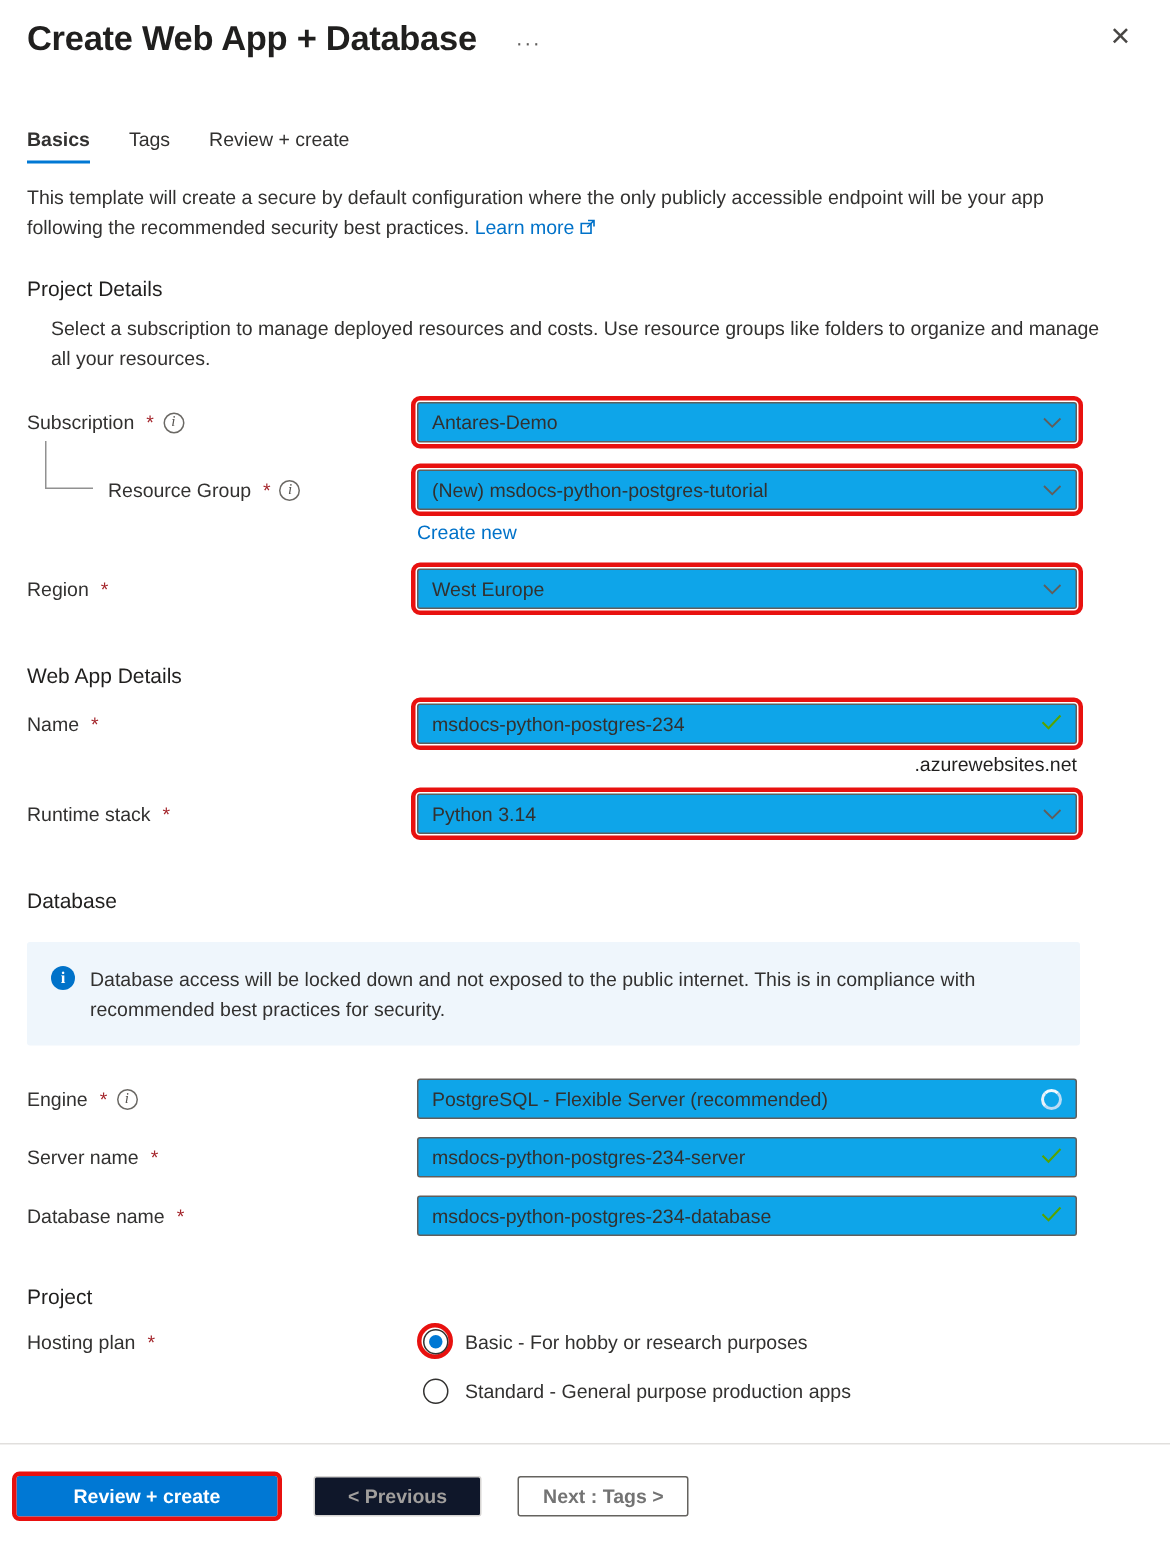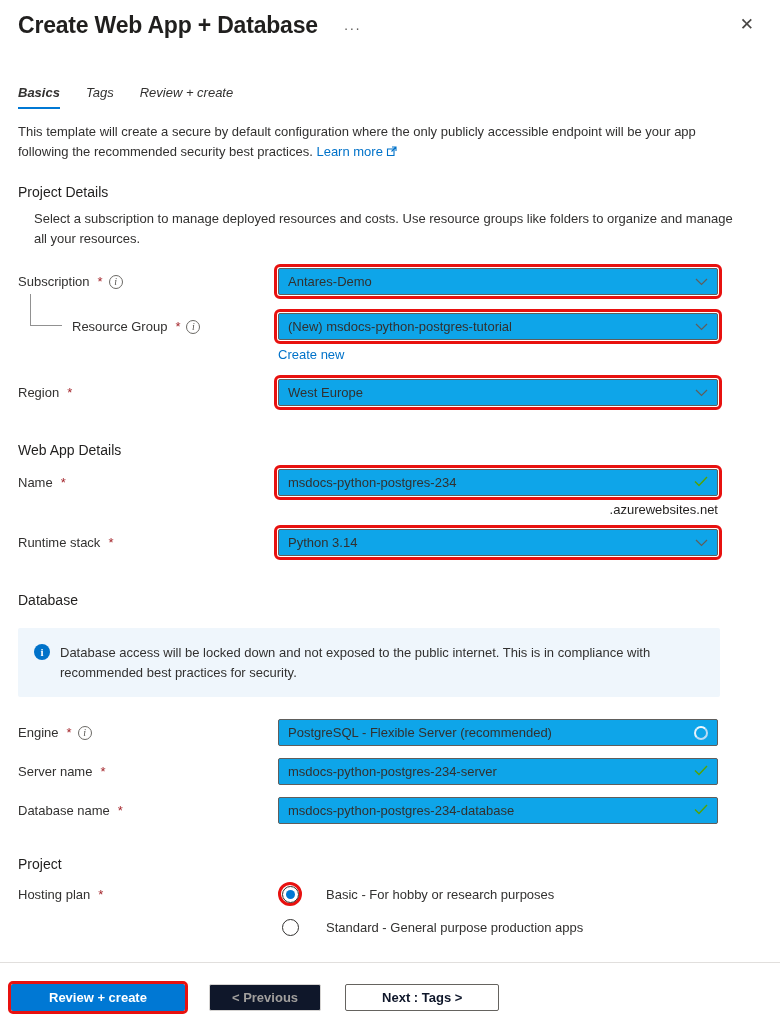--- a/index.html
+++ b/index.html
@@ -14,21 +14,21 @@
   }
   .page { position: relative; height: 100%; }
 
   
   .hdr { display: flex; align-items: flex-start; padding: 12px 20px 0 18px; }
   .hdr-title { font-size: 23px; font-weight: 700; color: #201f1e; letter-spacing: -0.2px; }
   .hdr-ellipsis { color: #605e5c; font-size: 14px; margin: 8px 0 0 26px; letter-spacing: 1px; cursor: pointer; }
   .hdr-close { margin-left: auto; color: #484644; font-size: 17px; line-height: 17px; padding: 4px 6px; cursor: pointer; font-weight: 400; }
 
   
-  .tabs { display: flex; gap: 26px; padding: 0 18px; margin-top: 46px; font-style: italic; }
+  .tabs { display: flex; gap: 26px; padding: 0 18px; margin-top: 46px; }
   .tab { padding-bottom: 7px; color: #323130; cursor: pointer; }
   .tab.active { font-weight: 700; border-bottom: 2px solid #0078d4; }
 
   
   .intro { padding: 13px 40px 0 18px; line-height: 1.5; }
   .link { color: #0072c9; text-decoration: none; cursor: pointer; }
   .ext-ico { display: inline-block; vertical-align: -1px; margin-left: 3px; }
 
   .section-h { font-weight: 400; font-size: 14px; color: #201f1e; padding: 0 18px; }
   .section-desc { padding: 9px 40px 0 34px; line-height: 1.5; }
@@ -71,41 +71,41 @@
     padding: 15px 24px 15px 16px; line-height: 1.5; border-radius: 2px;
   }
   .banner-ico {
     width: 16px; height: 16px; flex: none; margin-top: 1px; background: #0072c9; color: #fff; border-radius: 50%;
     font-size: 11px; font-weight: 700; font-family: "Liberation Serif", serif;
     display: flex; align-items: center; justify-content: center;
   }
 
   
   .radio-group { display: flex; flex-direction: column; gap: 9px; }
-  .radio-opt { display: flex; align-items: center; gap: 24px; cursor: pointer; }
+  .radio-opt { display: flex; align-items: center; gap: 8px; cursor: pointer; }
   .radio-ring { width: 24px; height: 24px; border-radius: 50%; border: 3px solid transparent;
     display: flex; align-items: center; justify-content: center; flex: none; }
   .radio-ring.annotated-ring { border-color: #e8110f; outline: none; }
   .radio { width: 17px; height: 17px; border-radius: 50%; border: 1px solid #323130; background: #fff;
     display: flex; align-items: center; justify-content: center; flex: none; }
   .radio.sel::after { content: ""; width: 9px; height: 9px; border-radius: 50%; background: #0078d4; }
 
   
   .footer {
     position: absolute; left: 0; right: 0; bottom: 0; height: 70px;
     background: #fff; border-top: 1px solid #e1dfdd;
   }
   .footer-inner { display: flex; gap: 24px; padding: 21px 0 0 11px; align-items: center; }
   .btn { font: inherit; height: 27px; padding: 0 16px; border-radius: 2px; cursor: pointer; }
   .btn-primary {
     background: #0078d4; color: #fff; border: 1px solid #0078d4; font-weight: 700;
     padding: 0 37px; outline: 3px solid #e8110f; outline-offset: 0px;
   }
   .btn-disabled { background: #0f172a; color: #a19f9d; border: 1px solid #d6d4d2; padding: 0 22px; font-weight: 700; cursor: default; }
-  .btn-secondary { background: #fff; color: #0f172a; border: 1px solid #65635f; padding: 0 36px; font-weight: 700; }
+  .btn-secondary { background: #fff; color: #737373; border: 1px solid #65635f; padding: 0 16px; font-weight: 700; }
   .gap-1 { height: 22px; } .gap-row { height: 18px; } .gap-sec { height: 36px; }
 </style>
 </head>
 <body>
 
 <div class="page">
 
   <div class="hdr">
     <div class="hdr-title">Create Web App + Database</div>
     <div class="hdr-ellipsis">···</div>

